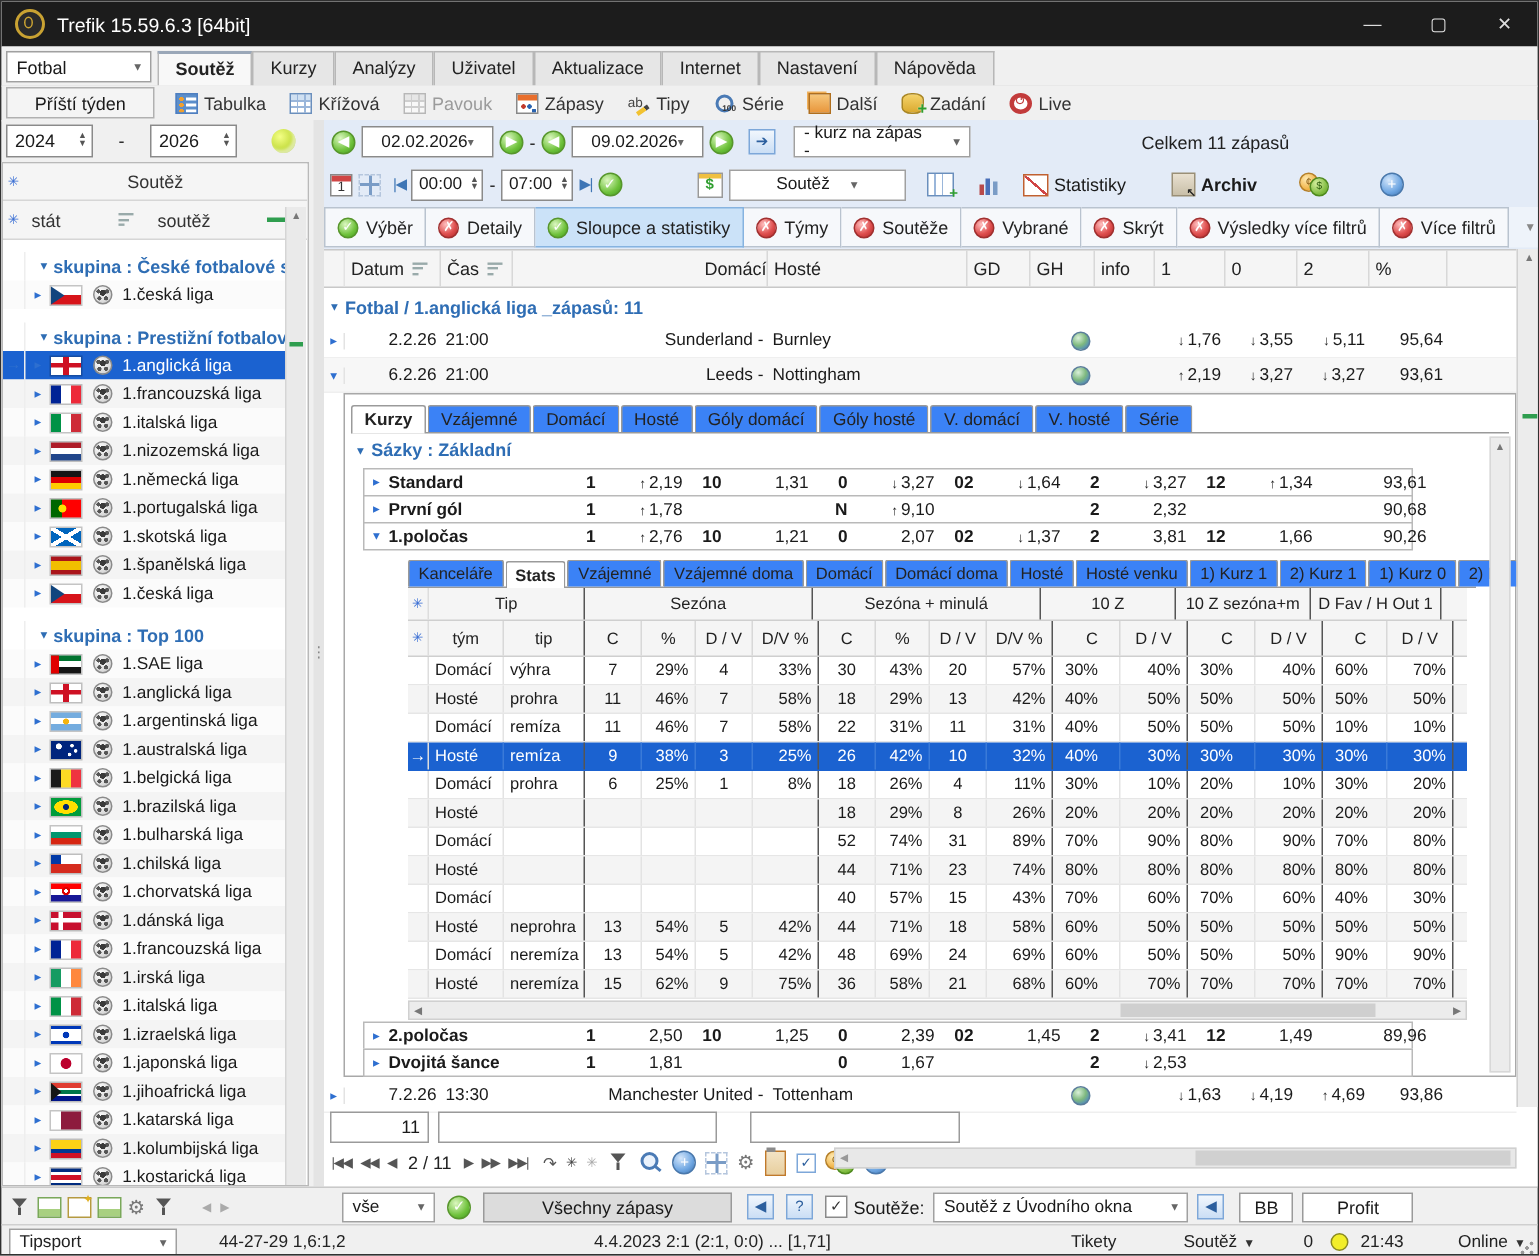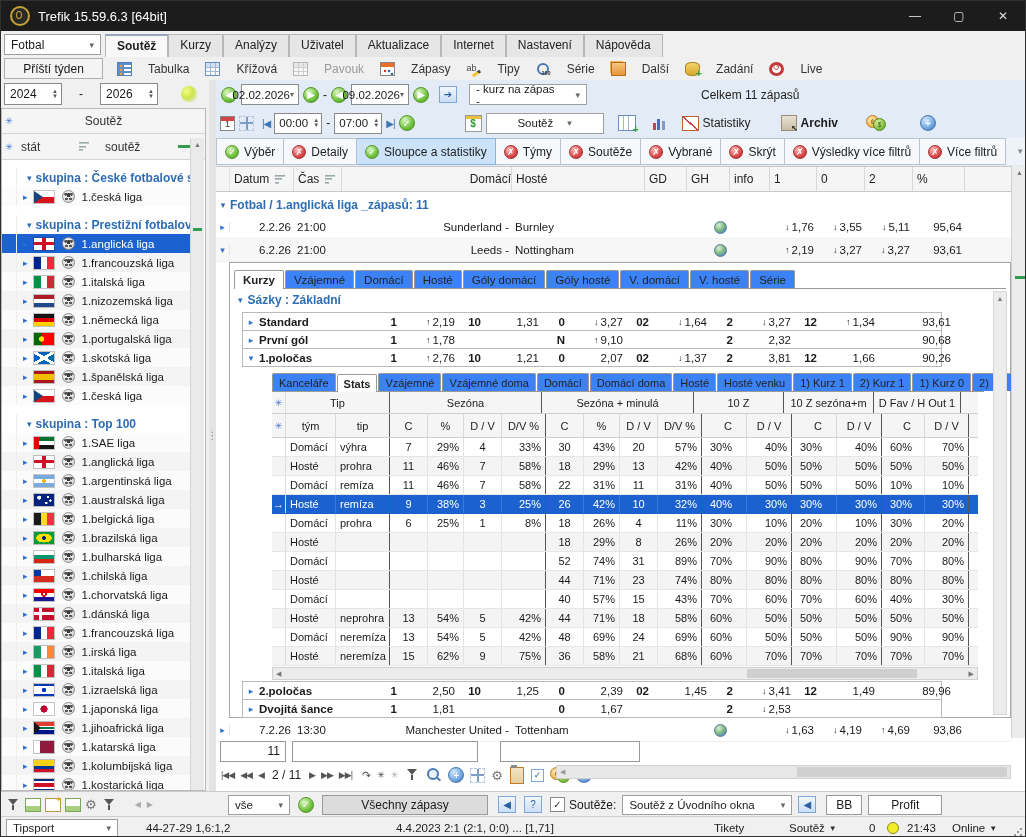--- a/index.html
+++ b/index.html
@@ -17,21 +17,21 @@
   .combo{background:#fff;border:1px solid #a0a0a0;display:flex;align-items:center;justify-content:space-between;padding:0 6px;height:21px;box-sizing:border-box;}
   .combo .car{color:#666;font-size:9px;margin-left:6px;}
   .sport-combo{width:97px;margin:0 0 2px 3px;}
   .mtabs{display:flex;margin-left:4px;height:23px;}
   .mtab{padding:3px 11px 2px;border:1px solid #b7b7b7;border-bottom:none;background:#e6e6e6;margin-right:0px;font-size:12px;color:#222;white-space:nowrap;}
   .mtab.active{background:#f8f8f8;font-weight:bold;border-top:2px solid #9aa7b8;}
   
   .toolbar{position:absolute;left:0;top:56px;width:100%;height:23px;background:#f0f0f0;border-bottom:1px solid #d9d9d9;display:flex;align-items:center;}
   .nextweek{width:97px;height:19px;margin-left:3px;background:#f4f4f4;border:1px solid #b0b0b0;display:flex;align-items:center;justify-content:center;}
   .tb-items{display:flex;align-items:center;margin-left:8px;gap:4px;}
-  .tb-it{display:flex;align-items:flex-end;gap:16px;padding:0 6px;color:#333;white-space:nowrap;}
+  .tb-it{display:flex;align-items:flex-end;gap:4px;padding:0 6px;color:#333;white-space:nowrap;}
   .tb-it.disabled{color:#9b9b9b;}
   .ti{width:15px;height:14px;flex:none;box-sizing:border-box;}
   .ti-list{border:1px solid #4f7fc0;background:linear-gradient(#fff,#fff) 6px 2px/7px 2px no-repeat,linear-gradient(#fff,#fff) 6px 6px/7px 2px no-repeat,linear-gradient(#fff,#fff) 6px 10px/7px 2px no-repeat,radial-gradient(circle at 3px 3px,#f0a030 0 1.4px,transparent 1.6px),radial-gradient(circle at 3px 7px,#f0a030 0 1.4px,transparent 1.6px),radial-gradient(circle at 3px 11px,#f0a030 0 1.4px,transparent 1.6px),#5b8ecb;}
   .ti-grid{border:1px solid #6a8fbd;background:linear-gradient(90deg,transparent 4px,#9ab6da 4px 5px,transparent 5px 9px,#9ab6da 9px 10px,transparent 10px),linear-gradient(180deg,#cfe0f2 4px,#9ab6da 4px 5px,transparent 5px 8px,#9ab6da 8px 9px,transparent 9px),#fff;}
   .ti-grid.gray{filter:grayscale(1);opacity:.55;}
   .ti-cal{border:1px solid #888;background:linear-gradient(#e86e2c,#e86e2c) 0 0/100% 4px no-repeat,radial-gradient(circle at 4px 8px,#c0392b 0 1.4px,transparent 1.6px),radial-gradient(circle at 8px 8px,#2a63b0 0 1.4px,transparent 1.6px),radial-gradient(circle at 11px 11px,#2a63b0 0 1.4px,transparent 1.6px),#fff;}
   .ti-pen{background:none;position:relative;}
   .ti-pen::before{content:"ab";position:absolute;left:0;top:1px;font-size:9px;color:#444;}
   .ti-pen::after{content:"";position:absolute;right:0;bottom:1px;width:9px;height:3px;background:linear-gradient(90deg,#f2c231 70%,#444 70%);transform:rotate(-35deg);}
   .ti-mag{position:relative;}
@@ -109,21 +109,21 @@
   .flag-cr{background:linear-gradient(180deg,#002b7f 18%,#fff 18% 36%,#ce1126 36% 64%,#fff 64% 82%,#002b7f 82%);}
   .side-scroll{position:absolute;right:1px;top:29px;width:13px;height:681px;background:#eaeaea;border-left:1px solid #d5d5d5;}
   .sb-btn{height:13px;display:flex;align-items:center;justify-content:center;font-size:7px;color:#777;}
   .sb-dash{position:absolute;left:2px;top:90px;width:9px;height:3px;background:#2f9e4f;}
   .splitter{position:absolute;left:208px;top:0;width:7px;height:711px;background:#e4e4e4;display:flex;align-items:center;justify-content:center;color:#888;font-size:10px;}
   
   .main{position:absolute;left:215px;top:0;width:811px;height:711px;background:#fff;}
   .mtop{position:absolute;left:0;top:0;width:100%;height:86px;background:#e3ebf7;}
   .mrow1{position:absolute;left:0;top:0;height:29px;width:100%;display:flex;align-items:center;gap:4px;padding-left:5px;box-sizing:border-box;}
   .mrow2{position:absolute;left:0;top:29px;height:28px;width:100%;display:flex;align-items:center;gap:4px;padding-left:4px;box-sizing:border-box;}
-  .datebox{width:58px;height:21px;background:#fff;border:1px solid #8a8a8a;display:flex;align-items:center;justify-content:flex-end;padding:0 4px;box-sizing:border-box;font-size:11.5px;}
+  .datebox{width:88px;height:21px;background:#fff;border:1px solid #8a8a8a;display:flex;align-items:center;justify-content:center;padding:0 4px;box-sizing:border-box;font-size:11.5px;}
   .timebox{width:48px;height:21px;background:#fff;border:1px solid #8a8a8a;display:flex;align-items:center;box-sizing:border-box;font-size:11.5px;}
   .timebox .v{flex:1;padding-left:4px;}
   .timebox .ar{display:flex;flex-direction:column;font-size:6px;color:#555;line-height:5px;padding-right:2px;}
   .wcombo{width:118px;height:21px;font-size:11.5px;}
   .center-combo{justify-content:center;gap:8px;}
   .total-lbl{margin-left:110px;color:#222;font-size:12px;}
   .sqb{width:18px;height:17px;background:linear-gradient(#f2f7fd,#cadef5);border:1px solid #7da7d9;display:inline-flex;align-items:center;justify-content:center;color:#2c5f9e;font-size:10px;box-sizing:border-box;flex:none;}
   .ic-cal1{width:15px;height:15px;border:1px solid #888;background:linear-gradient(#d04545,#d04545) 0 0/100% 4px no-repeat,#fff;position:relative;flex:none;box-sizing:border-box;}
   .ic-cal1::after{content:"1";position:absolute;left:4px;top:2px;font-size:9px;color:#333;}
   .ic-move{width:15px;height:15px;position:relative;flex:none;background:linear-gradient(#7a9cc6,#7a9cc6) center/100% 2px no-repeat,linear-gradient(#7a9cc6,#7a9cc6) center/2px 100% no-repeat;border:1px dashed #b5c6dd;box-sizing:border-box;}
@@ -245,21 +245,21 @@
   
   .statusbar{position:absolute;left:0;top:815px;width:100%;height:22px;background:#f0f0f0;border-top:1px solid #cfcfcf;display:flex;align-items:center;font-size:11.5px;color:#222;}
   .tip-combo{width:112px;height:18px;margin-left:5px;font-size:11.5px;}
   .st-rec{margin-left:28px;}
   .st-mid{position:absolute;left:395px;}
   .st-tikety{position:absolute;left:713px;}
   .st-soutez{position:absolute;left:788px;display:flex;align-items:center;gap:4px;}
   .st-zero{position:absolute;left:868px;}
   .st-dot{position:absolute;left:886px;width:12px;height:12px;border-radius:50%;background:#f2ee2a;border:1px solid #8a8a20;box-sizing:border-box;}
   .st-time{position:absolute;left:906px;}
-  .st-online{position:absolute;left:951px;display:flex;align-items:center;gap:4px;}
+  .st-online{position:absolute;left:971px;display:flex;align-items:center;gap:4px;}
   .carsm{font-size:8px;color:#333;}
   .grip{position:absolute;right:2px;bottom:2px;width:10px;height:10px;background:radial-gradient(circle at 8px 2px,#999 0 1.2px,transparent 1.4px),radial-gradient(circle at 8px 8px,#999 0 1.2px,transparent 1.4px),radial-gradient(circle at 2px 8px,#999 0 1.2px,transparent 1.4px),radial-gradient(circle at 5px 5px,#999 0 1.2px,transparent 1.4px);}
 </style>
 </head>
 <body>
 
 <div class="app">
 
   <div class="titlebar">
     <span class="app-ico"></span>

